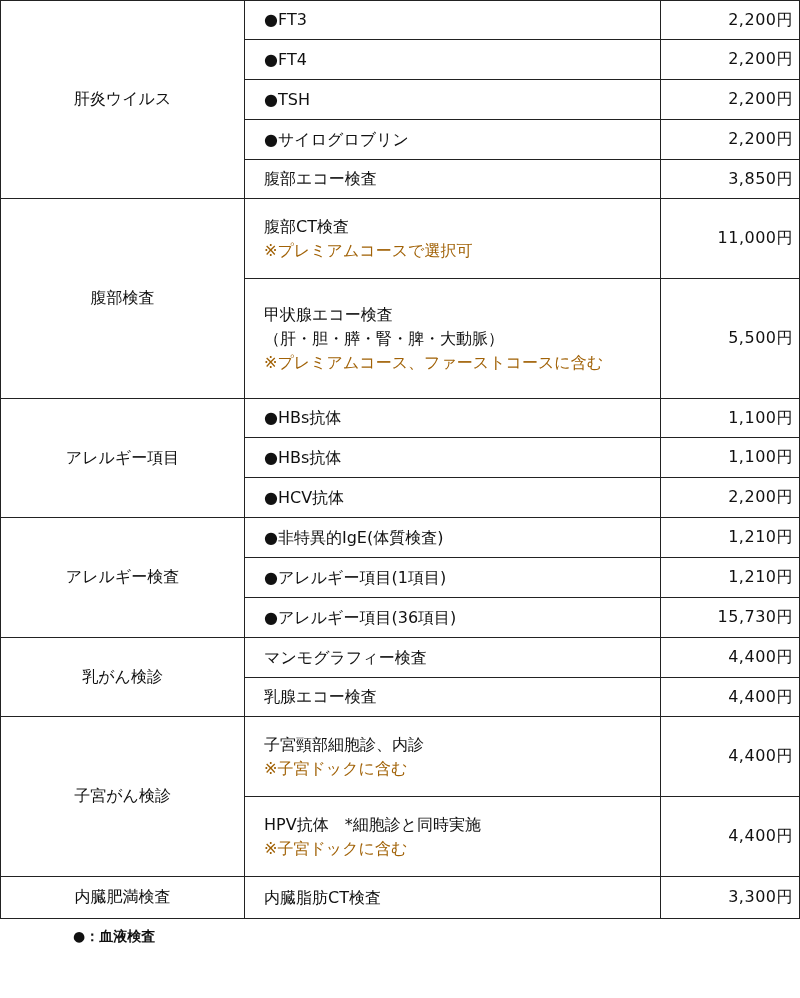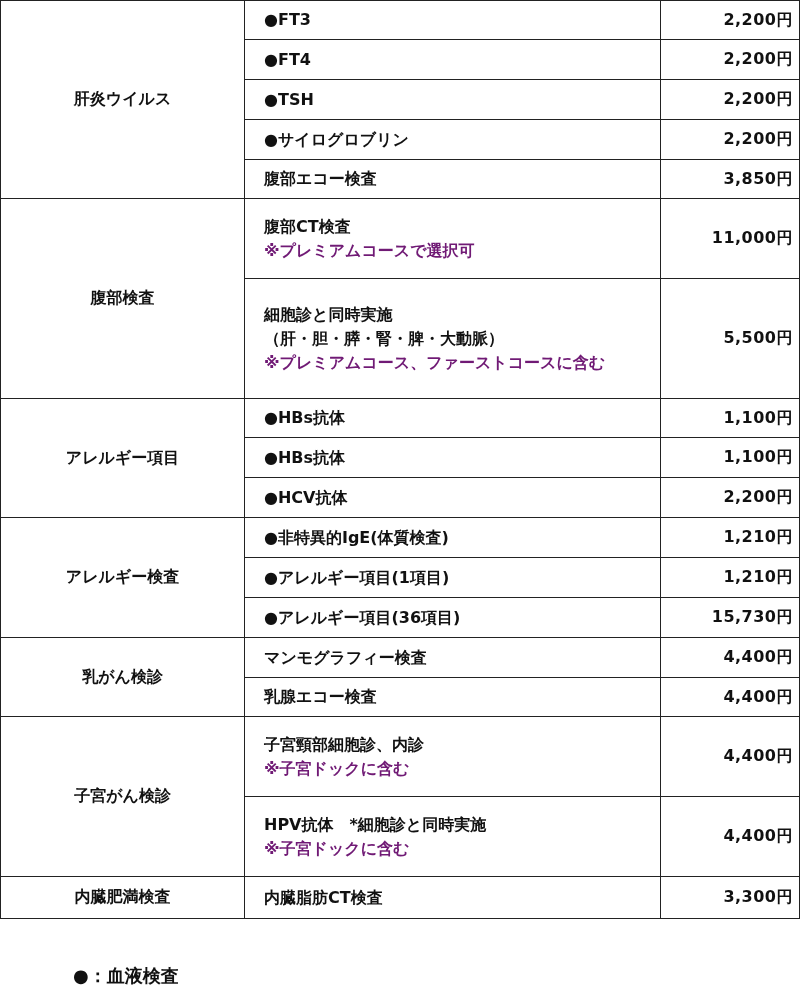--- a/index.html
+++ b/index.html
@@ -6,30 +6,30 @@
   html, body { width: 800px; height: 998px; background: #ffffff; overflow: hidden; }
   body { font-family: "DejaVu Sans", "Liberation Sans", sans-serif; color: #111; position: relative; }
   table.price {
     position: absolute; left: 0; top: 0;
     width: 799px;
     border-collapse: collapse;
     table-layout: fixed;
   }
   table.price td {
     border: 1.5px solid #222;
-    font-weight: bold;
+    font-weight: normal;
     font-size: 16px;
     vertical-align: middle;
   }
   td.cat { text-align: center; font-size: 19px; width: 244px; }
   td.item { padding-left: 19px; line-height: 24px; width: 416px; }
   td.price-cell { text-align: right; padding-right: 6px; font-size: 17px; letter-spacing: 0.5px; width: 139px; }
-  .note { color: #701a75; display: block; }
+  .note { color: #a16207; display: block; }
   .sub { display: block; }
-  .footnote { position: absolute; left: 73px; top: 928px; font-size: 18px; font-weight: bold; margin-top: 36px; }
+  .footnote { position: absolute; left: 73px; top: 928px; font-size: 14px; font-weight: bold; }
   .asof { position: absolute; right: 12px; top: 963px; font-size: 15px; font-weight: bold; letter-spacing: 0.5px; margin-top: 34px; }
 </style>
 </head>
 <body>
 
 <table class="price">
   <tbody>
 
     <tr style="height:39px">
       <td class="cat" rowspan="5">肝炎ウイルス</td>
@@ -56,21 +56,21 @@
     <tr style="height:80px">
       <td class="cat" rowspan="2">腹部検査</td>
       <td class="item">
         <span class="sub">腹部CT検査</span>
         <span class="note">※プレミアムコースで選択可</span>
       </td>
       <td class="price-cell">11,000円</td>
     </tr>
     <tr style="height:120px">
       <td class="item">
-        <span class="sub">細胞診と同時実施</span>
+        <span class="sub">甲状腺エコー検査</span>
         <span class="sub">（肝・胆・膵・腎・脾・大動脈）</span>
         <span class="note">※プレミアムコース、ファーストコースに含む</span>
       </td>
       <td class="price-cell">5,500円</td>
     </tr>
 
     <tr style="height:39px">
       <td class="cat" rowspan="3">アレルギー項目</td>
       <td class="item">●HBs抗体</td>
       <td class="price-cell">1,100円</td>

